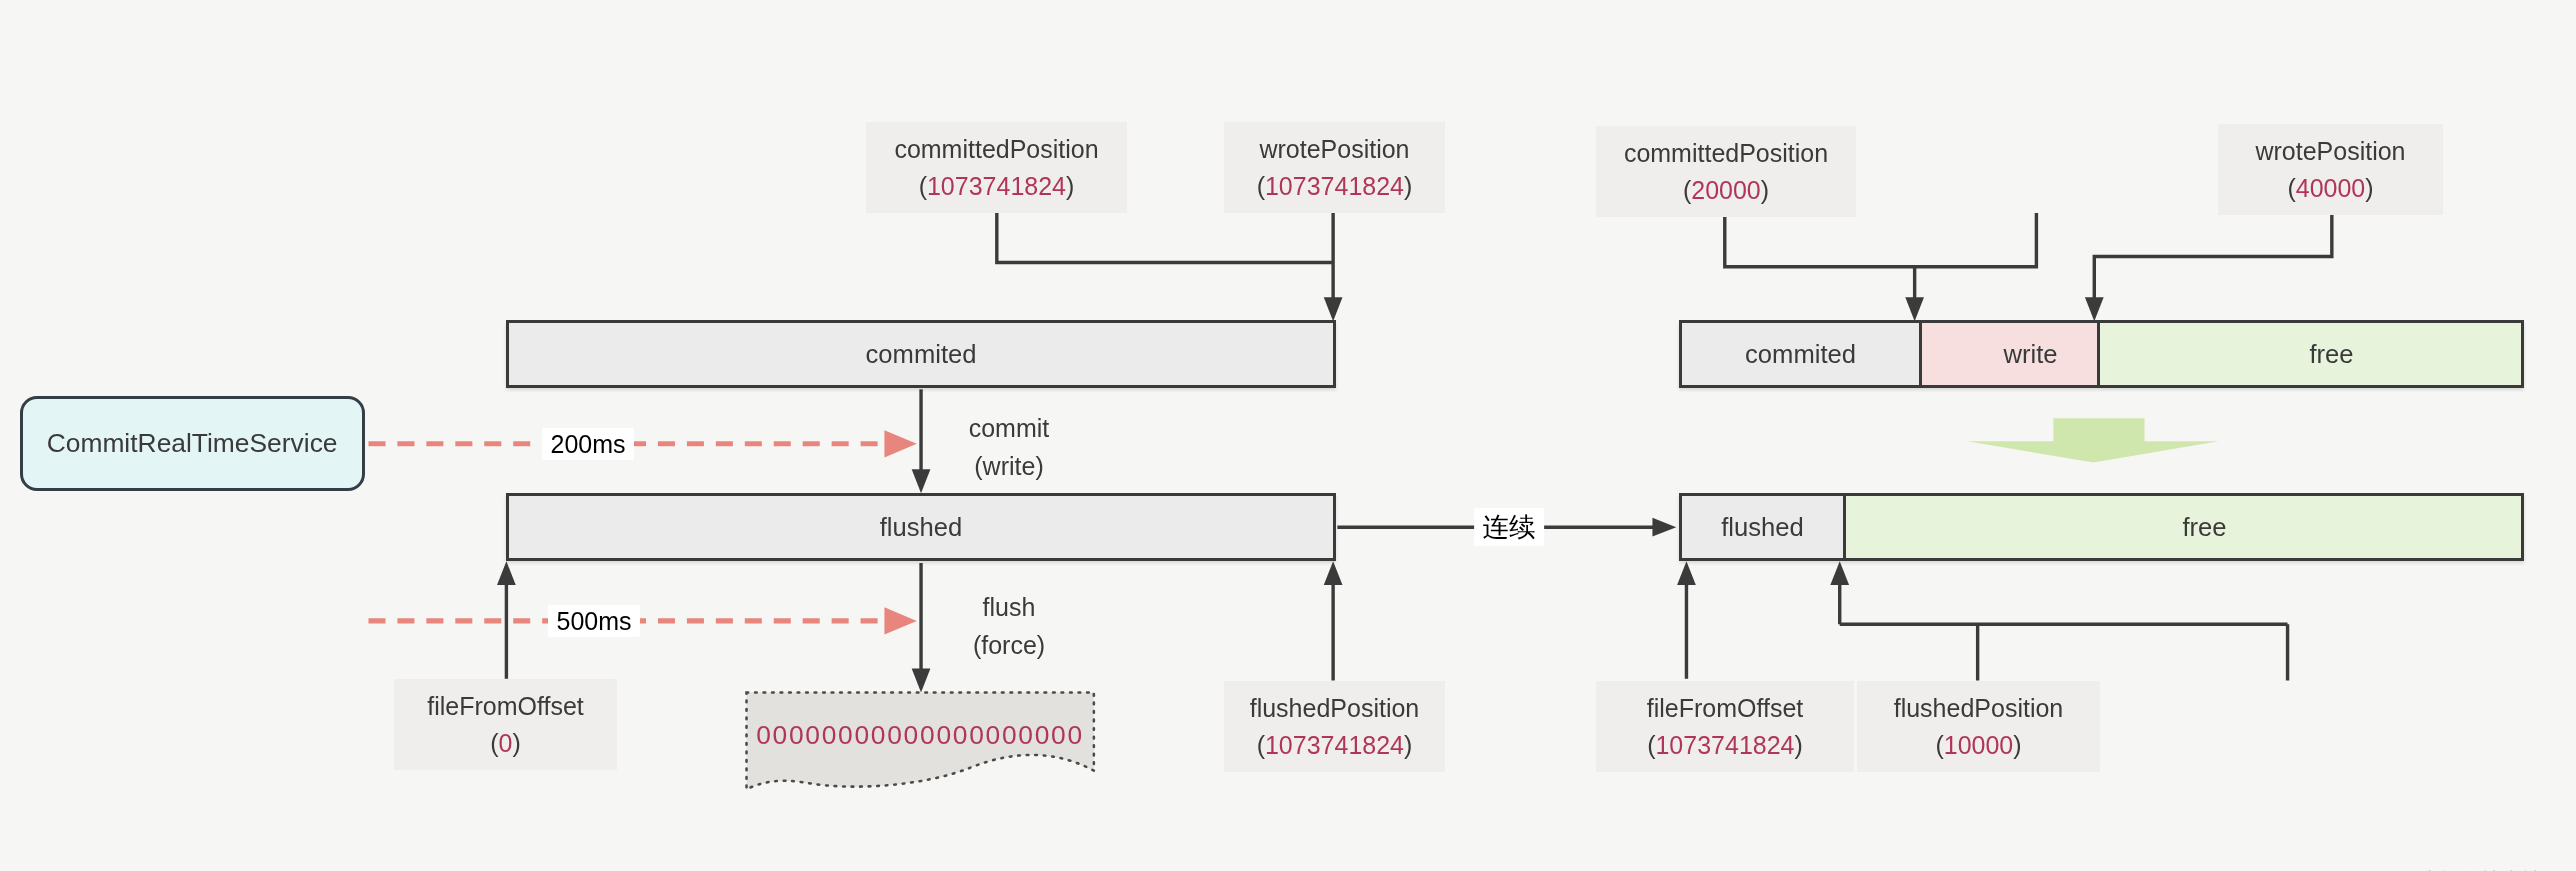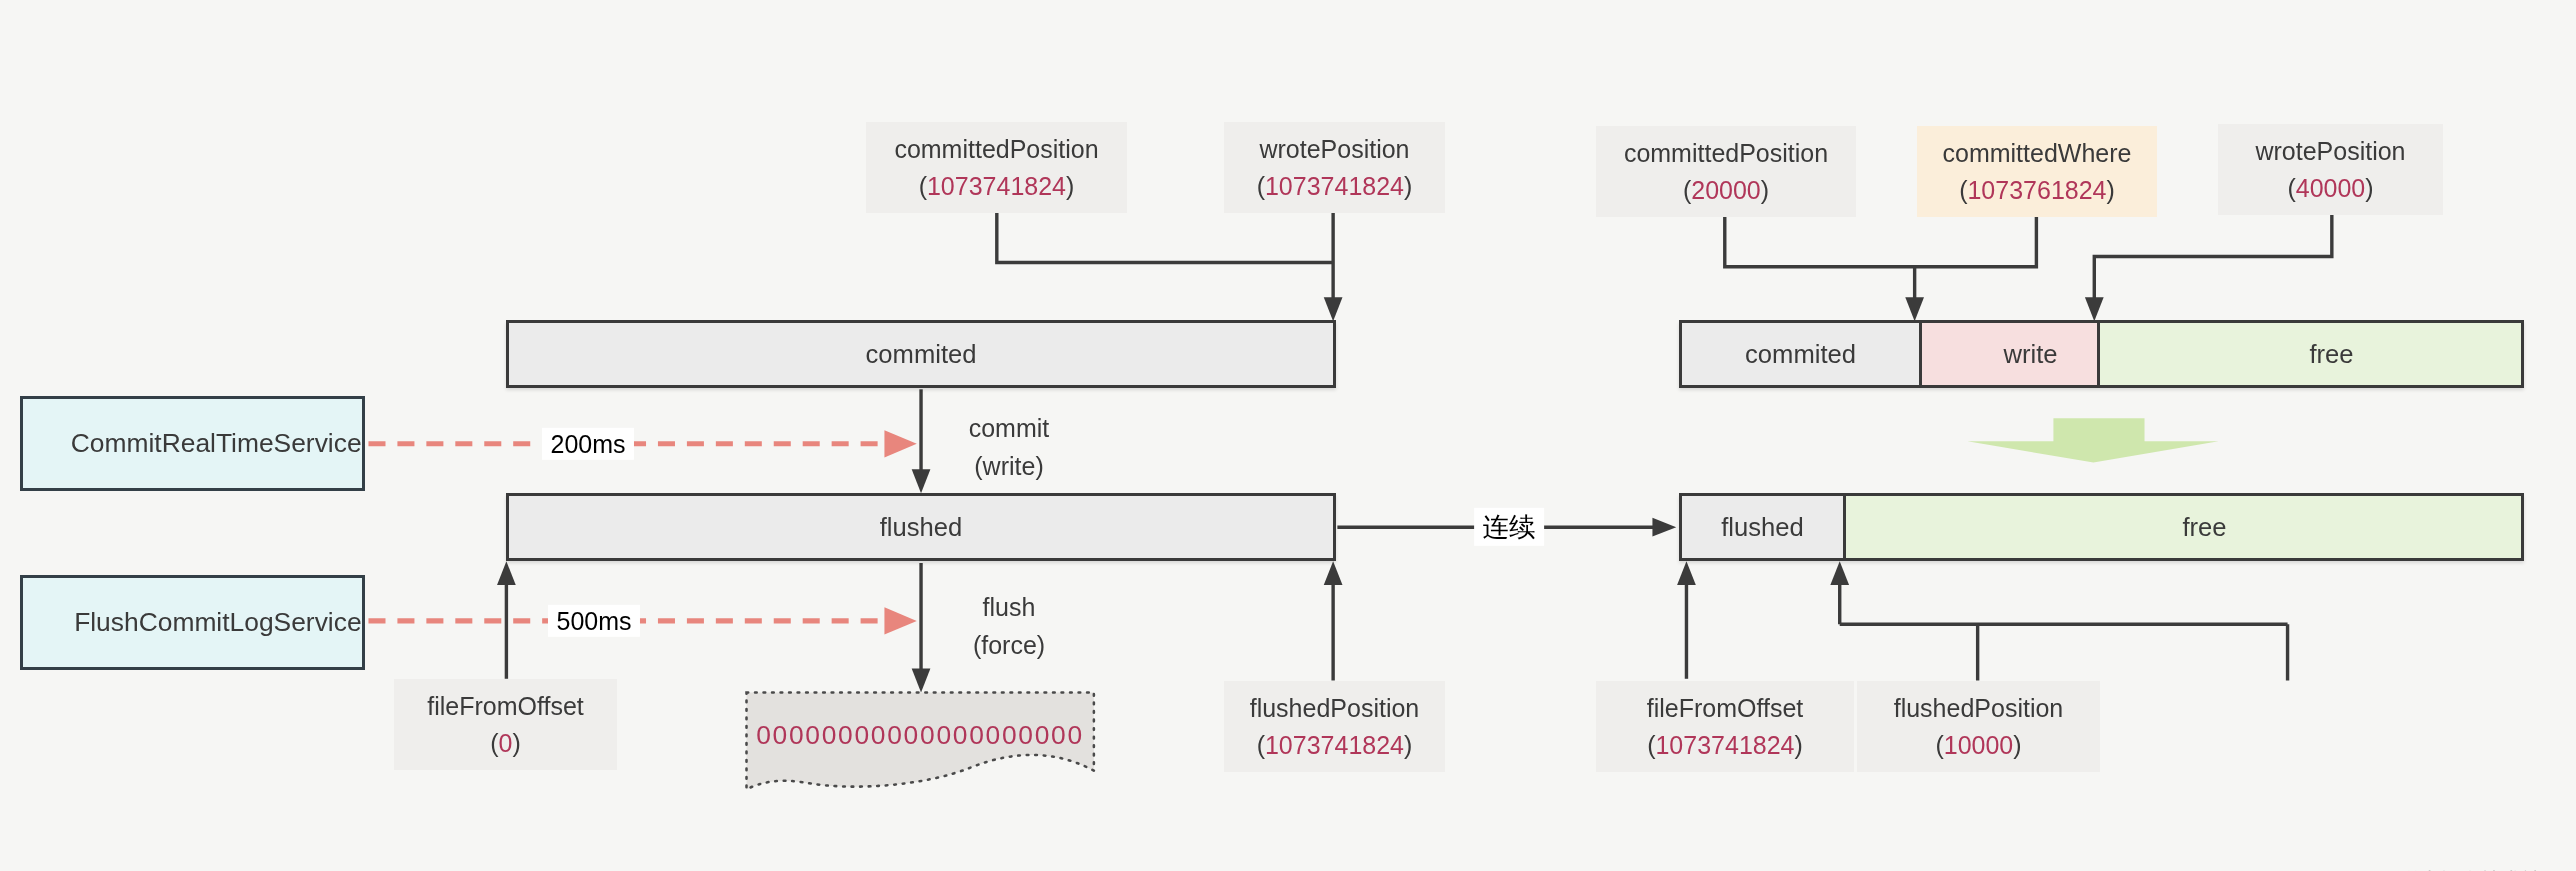--- a/index.html
+++ b/index.html
@@ -20,22 +20,22 @@
     position:absolute;z-index:2;box-sizing:border-box;display:flex;
     border:3.4px solid #3a3a3a;background:#ebebeb;box-shadow:0 3.4px 3.4px rgba(0,0,0,.12);
   }
   .seg{
     box-sizing:border-box;display:flex;align-items:center;justify-content:center;
     font-size:25.6px;height:100%;
   }
   .seg + .seg{border-left:3.4px solid #3a3a3a;padding-left:42px;}
   .service{
     position:absolute;z-index:2;box-sizing:border-box;width:345px;height:95px;
-    background:#e4f5f6;border:3.4px solid #333f47;border-radius:0;
-    display:flex;align-items:center;justify-content:flex-end;font-size:26.4px;
+    background:#e4f5f6;border:3.4px solid #333f47;border-radius:17px;
+    display:flex;align-items:center;justify-content:center;font-size:26.4px;
   }
   .chip{
     position:absolute;z-index:3;background:#ffffff;padding:1.7px 8.5px;
     font-size:25px;color:#000000;transform:translate(-50%,-50%);white-space:nowrap;
   }
   .chip.cn{font-size:26.4px;}
   .actlabel{
     position:absolute;z-index:2;text-align:center;font-size:25px;line-height:1.5;white-space:pre-line;
   }
   .zeros{
@@ -107,24 +107,20 @@
   </div>
   <div class="vbox" style="left:1224px;top:92px;width:221px;">
     <div class="vb-name">wrotePosition</div>
     <div class="vb-val">1073741824</div>
   </div>
 
   <div class="vbox" style="left:1596px;top:96px;width:260px;">
     <div class="vb-name">committedPosition</div>
     <div class="vb-val">20000</div>
   </div>
-  <div class="vbox orange" style="left:1917px;top:96px;width:240px;">
-    <div class="vb-name">committedWhere</div>
-    <div class="vb-val">1073761824</div>
-  </div>
   <div class="vbox" style="left:2218px;top:94px;width:225px;">
     <div class="vb-name">wrotePosition</div>
     <div class="vb-val">40000</div>
   </div>
 
   <div class="bar" style="left:506px;top:290px;width:830px;height:68px;">
     <div class="seg" style="flex:1;background:#ebebeb;">
       <span>commited</span>
     </div>
   </div>
@@ -150,23 +146,20 @@
       <span>flushed</span>
     </div>
     <div class="seg" style="flex:1;background:#e8f3dc;">
       <span>free</span>
     </div>
   </div>
 
   <div class="service" style="left:19.6px;top:366px;">
     <span>CommitRealTimeService</span>
   </div>
-  <div class="service" style="left:19.6px;top:545px;">
-    <span>FlushCommitLogService</span>
-  </div>
 
   <div class="chip" style="left:588px;top:414px;">200ms</div>
   <div class="chip" style="left:594px;top:591px;">500ms</div>
 
   <div class="actlabel" style="left:941px;top:380px;width:136px;">commit
 (write)</div>
   <div class="actlabel" style="left:941px;top:559px;width:136px;">flush
 (force)</div>
 
   <div class="chip cn" style="left:1509px;top:497px;">连续</div>

